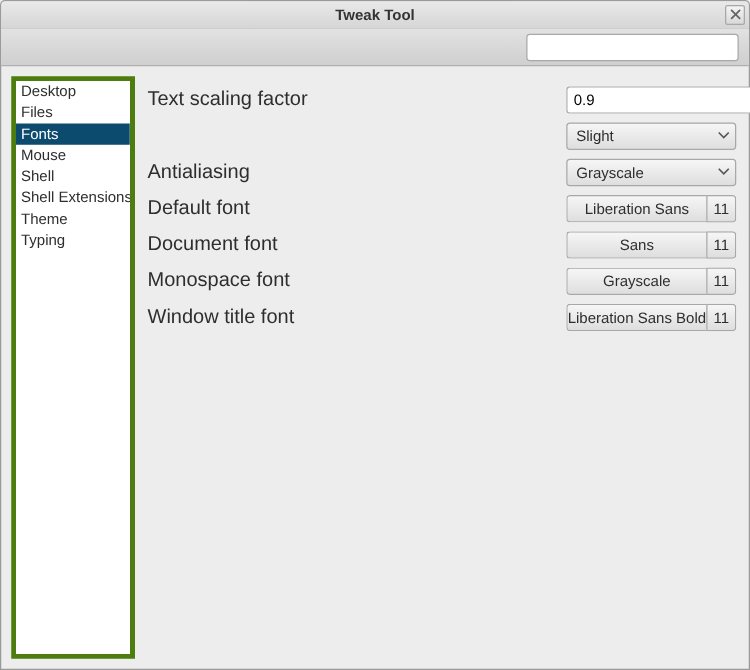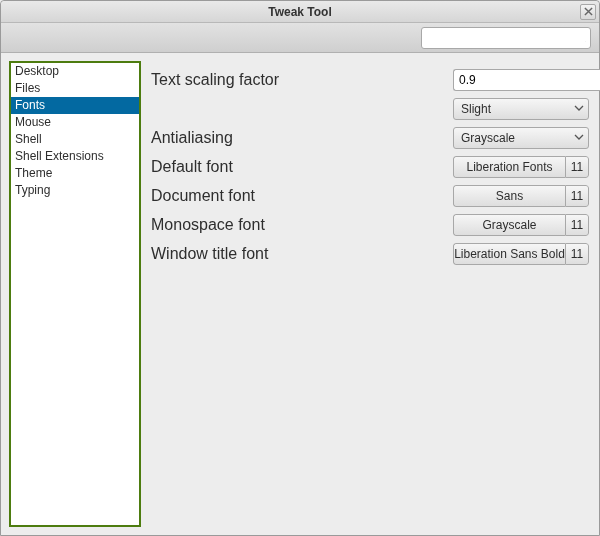--- a/index.html
+++ b/index.html
@@ -75,33 +75,33 @@
     height: 18px;
   }
   .search-icon { width: 14px; height: 14px; opacity: 0.55; }
   .content {
     flex: 1;
     display: flex;
     padding: 8px;
     gap: 8px;
   }
   .sidebar {
-    width: 132px;
+    width: 99px;
     background: #fff;
-    border: 2px solid #4d7c0f;
+    border: 4px solid #4d7c0f;
     overflow-y: auto;
   }
   .sidebar-item {
     padding: 1px 4px;
     line-height: 15px;
     cursor: pointer;
     white-space: nowrap;
   }
   .sidebar-item.selected {
-    background: #0369a1;
+    background: #0c4a6e;
     color: #fff;
   }
   .main {
     flex: 1;
     padding: 4px 2px 0 2px;
   }
   .row {
     display: flex;
     align-items: center;
     height: 29px;
@@ -253,21 +253,21 @@
                   <path d="M1 3 L5 7 L9 3" stroke="#555" stroke-width="1.3" fill="none"></path>
                 </svg></span>
           </div>
         </div>
       </div>
 
       <div class="row">
         <div class="row-label">Default font</div>
         <div class="row-ctrl">
           <div class="font-btn">
-            <div class="font-name-btn">Liberation Fonts</div>
+            <div class="font-name-btn">Liberation Sans</div>
             <div class="font-size-btn">11</div>
           </div>
         </div>
       </div>
 
       <div class="row">
         <div class="row-label">Document font</div>
         <div class="row-ctrl">
           <div class="font-btn">
             <div class="font-name-btn">Sans</div>

